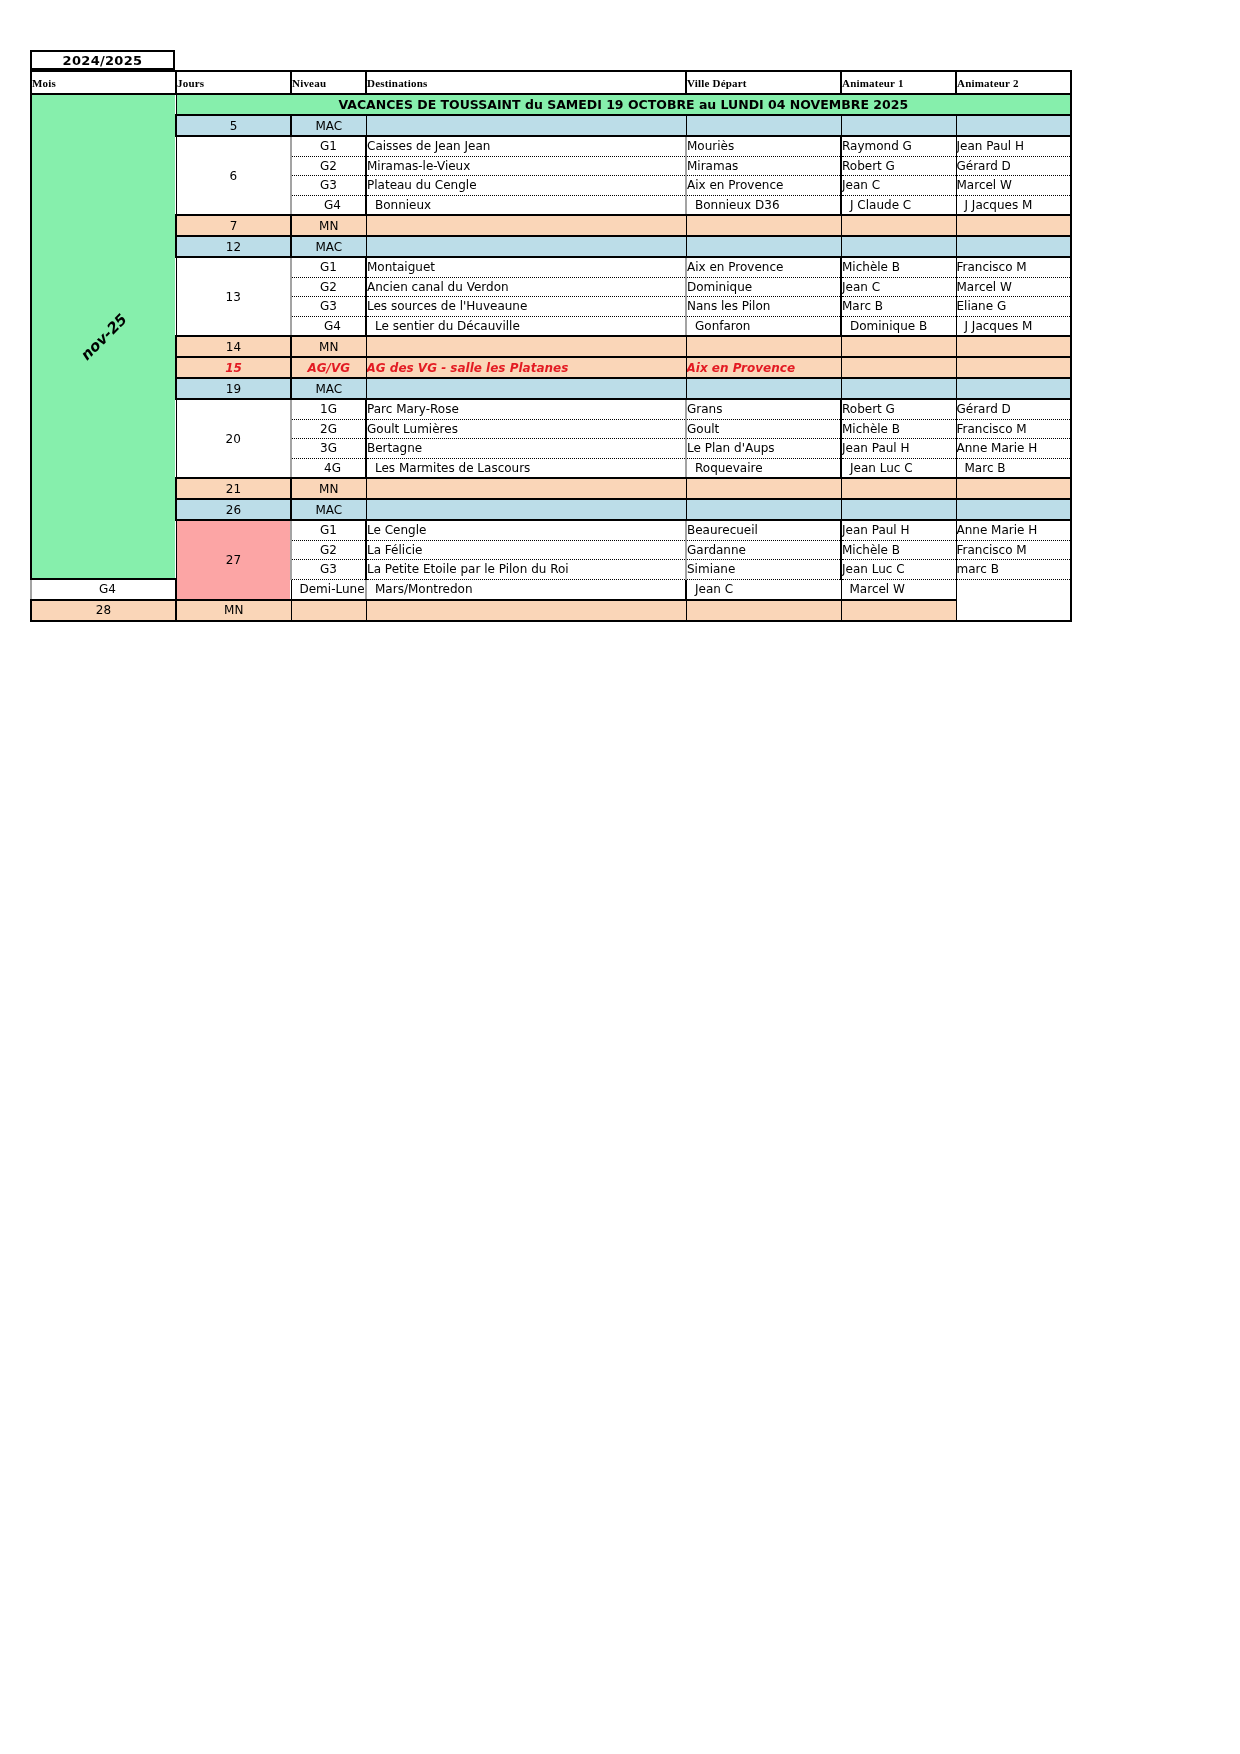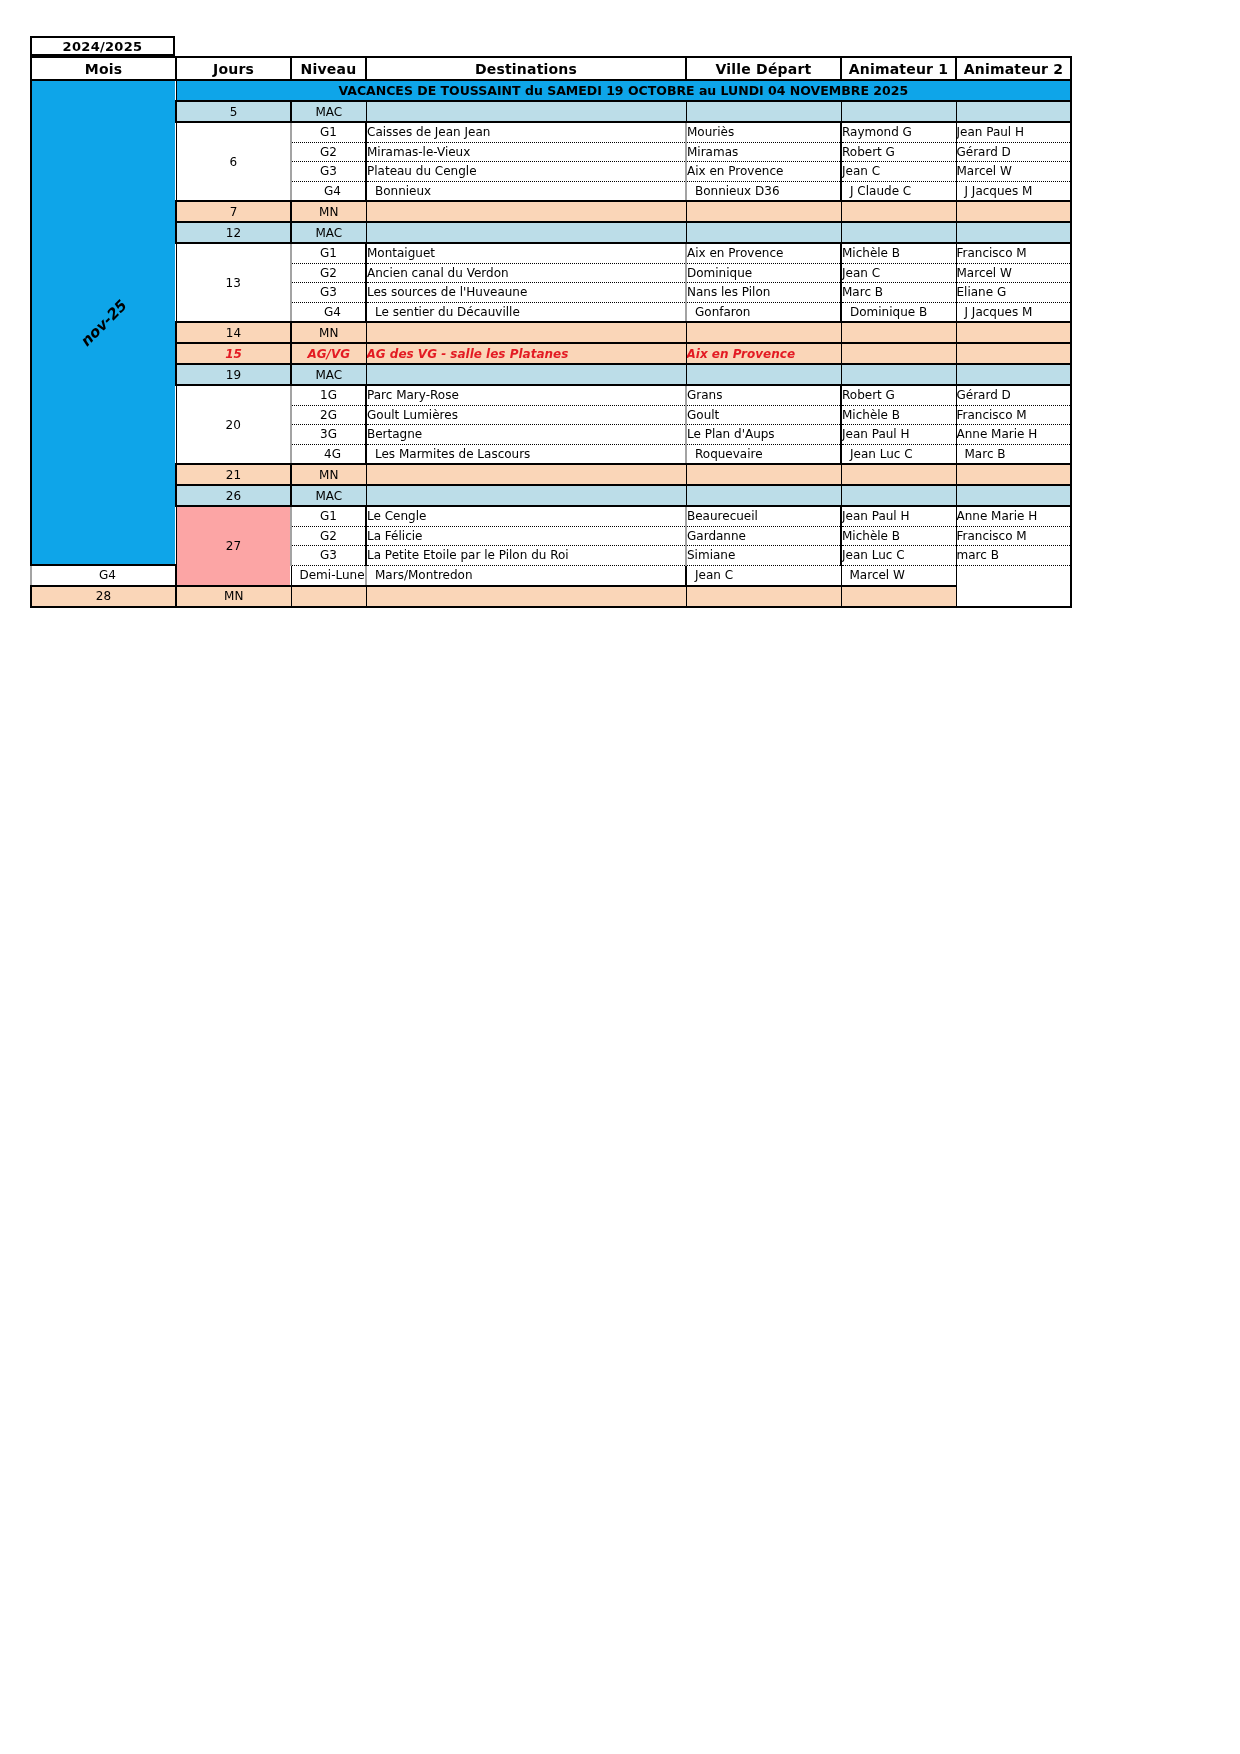--- a/index.html
+++ b/index.html
@@ -10,21 +10,21 @@
   body {
     width: 1240px;
     height: 1754px;
     font-family: "DejaVu Sans", sans-serif;
     position: relative;
   }
 
   .sheet {
     position: absolute;
     left: 30px;
-    top: 36px;
+    top: 50px;
     width: 1040px;
   }
 
   
   .year-row {
     display: flex;
   }
   .year-cell {
     width: 145px;
     height: 20px;
@@ -65,29 +65,29 @@
   col.c-niveau { width: 75px; }
   col.c-dest   { width: 320px; }
   col.c-ville  { width: 155px; }
   col.c-an1    { width: 115px; }
   col.c-an2    { width: 115px; }
 
   
   tr.head td {
     border: 2px solid #000;
     font-weight: bold;
-    font-size: 14px;
-    text-align: center;
+    font-size: 11px;
     height: 21px;
     letter-spacing: .2px;
+    font-family: Liberation Serif, serif;
   }
 
   
   tr.vac td {
-    background: #0ea5e9;
+    background: #86efac;
     font-weight: bold;
     font-size: 12.5px;
     text-align: center;
     height: 19px;
     border-top: 2px solid #000;
     border-bottom: 2px solid #000;
   }
 
   
   .ctr { text-align: center; }

